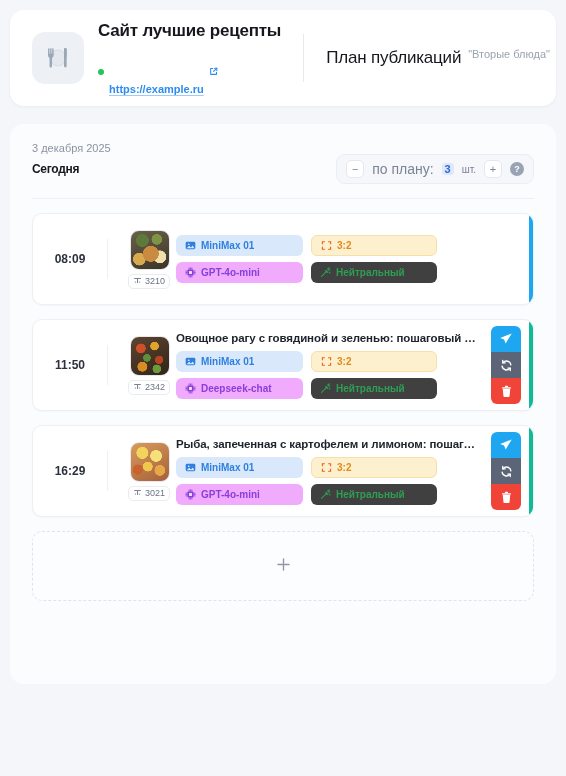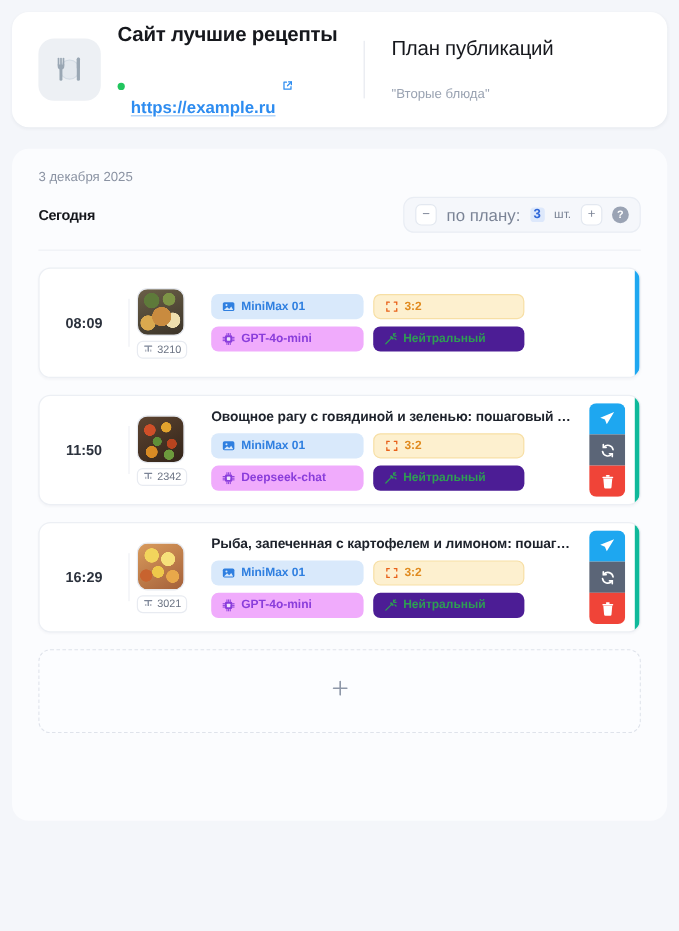--- a/index.html
+++ b/index.html
@@ -44,38 +44,38 @@
     color: #16181d;
     letter-spacing: -0.2px;
     white-space: nowrap;
   }
   .site-url-row { display: flex; align-items: center; gap: 5px; }
   .dot-online {
     width: 6px; height: 6px; border-radius: 50%;
     background: #22c55e; flex: none;
   }
   .site-url {
-    font-size: 14px;
+    font-size: 11px;
     color: #2d8cf0;
     font-weight: bold;
     text-decoration: underline;
     text-decoration-color: rgba(45,140,240,0.45);
     text-underline-offset: 2px;
     margin-top: 35px;
   }
   .ext-link-icon { display: flex; align-items: center; }
 
   .header-divider {
     width: 1px;
     height: 48px;
     background: #e6e9ef;
     flex: none;
   }
   .plan-block {
-    display: flex; flex-direction: column; gap: 22px;
+    display: flex; flex-direction: row; gap: 7px;
     padding-left: 22px;
   }
   .plan-title {
     font-size: 17px;
     color: #16181d;
     letter-spacing: -0.2px;
     white-space: nowrap;
   }
   .plan-sub {
     font-size: 11px;
@@ -87,21 +87,20 @@
   .panel {
     margin: 18px 10px 0 10px;
     background: #fbfcfe;
     border-radius: 14px;
     min-height: 560px;
     padding: 18px 22px 22px 22px;
   }
   .panel-date {
     font-size: 11px;
     color: #8b93a3;
-    margin-bottom: 10px;
   }
   .panel-head {
     display: flex;
     align-items: center;
     justify-content: space-between;
     padding-bottom: 14px;
     border-bottom: 1px solid #eef0f5;
   }
   .panel-heading {
     font-size: 12px;
@@ -170,21 +169,21 @@
     flex: none;
     text-align: center;
     font-size: 12px;
     color: #2c323d;
     font-weight: bold;
   }
   .row-sep { width: 1px; height: 40px; background: #eef0f5; flex: none; }
 
   .thumb-col {
     width: 62px; flex: none;
-    display: flex; flex-direction: column; align-items: flex-start; gap: 4px;
+    display: flex; flex-direction: column; align-items: flex-end; gap: 4px;
     padding-left: 6px;
   }
   .thumb {
     width: 40px; height: 40px;
     border-radius: 9px;
     border: 1px solid #e6e9ef;
     overflow: hidden;
     flex: none;
   }
   .chars-badge {
@@ -225,21 +224,21 @@
     padding: 0 9px;
     font-size: 10px;
     font-weight: bold;
     white-space: nowrap;
     overflow: hidden;
   }
   .pill-icon { display: flex; align-items: center; flex: none; }
   .pill-blue   { background: #d9e9fb; color: #2f7fe0; }
   .pill-purple { background: #f0abfc; color: #8a3ddb; }
   .pill-amber  { background: #fdf0cf; color: #e08a1e; border: 1px solid #f7dfa5; }
-  .pill-green  { background: #4c1d95; color: #2e9e53; }
+  .pill-green  { background: #404040; color: #2e9e53; }
 
   .actions {
     width: 30px; flex: none;
     display: flex; flex-direction: column;
     border-radius: 6px;
     overflow: hidden;
     margin-right: 12px;
   }
   .act {
     height: 26px;

